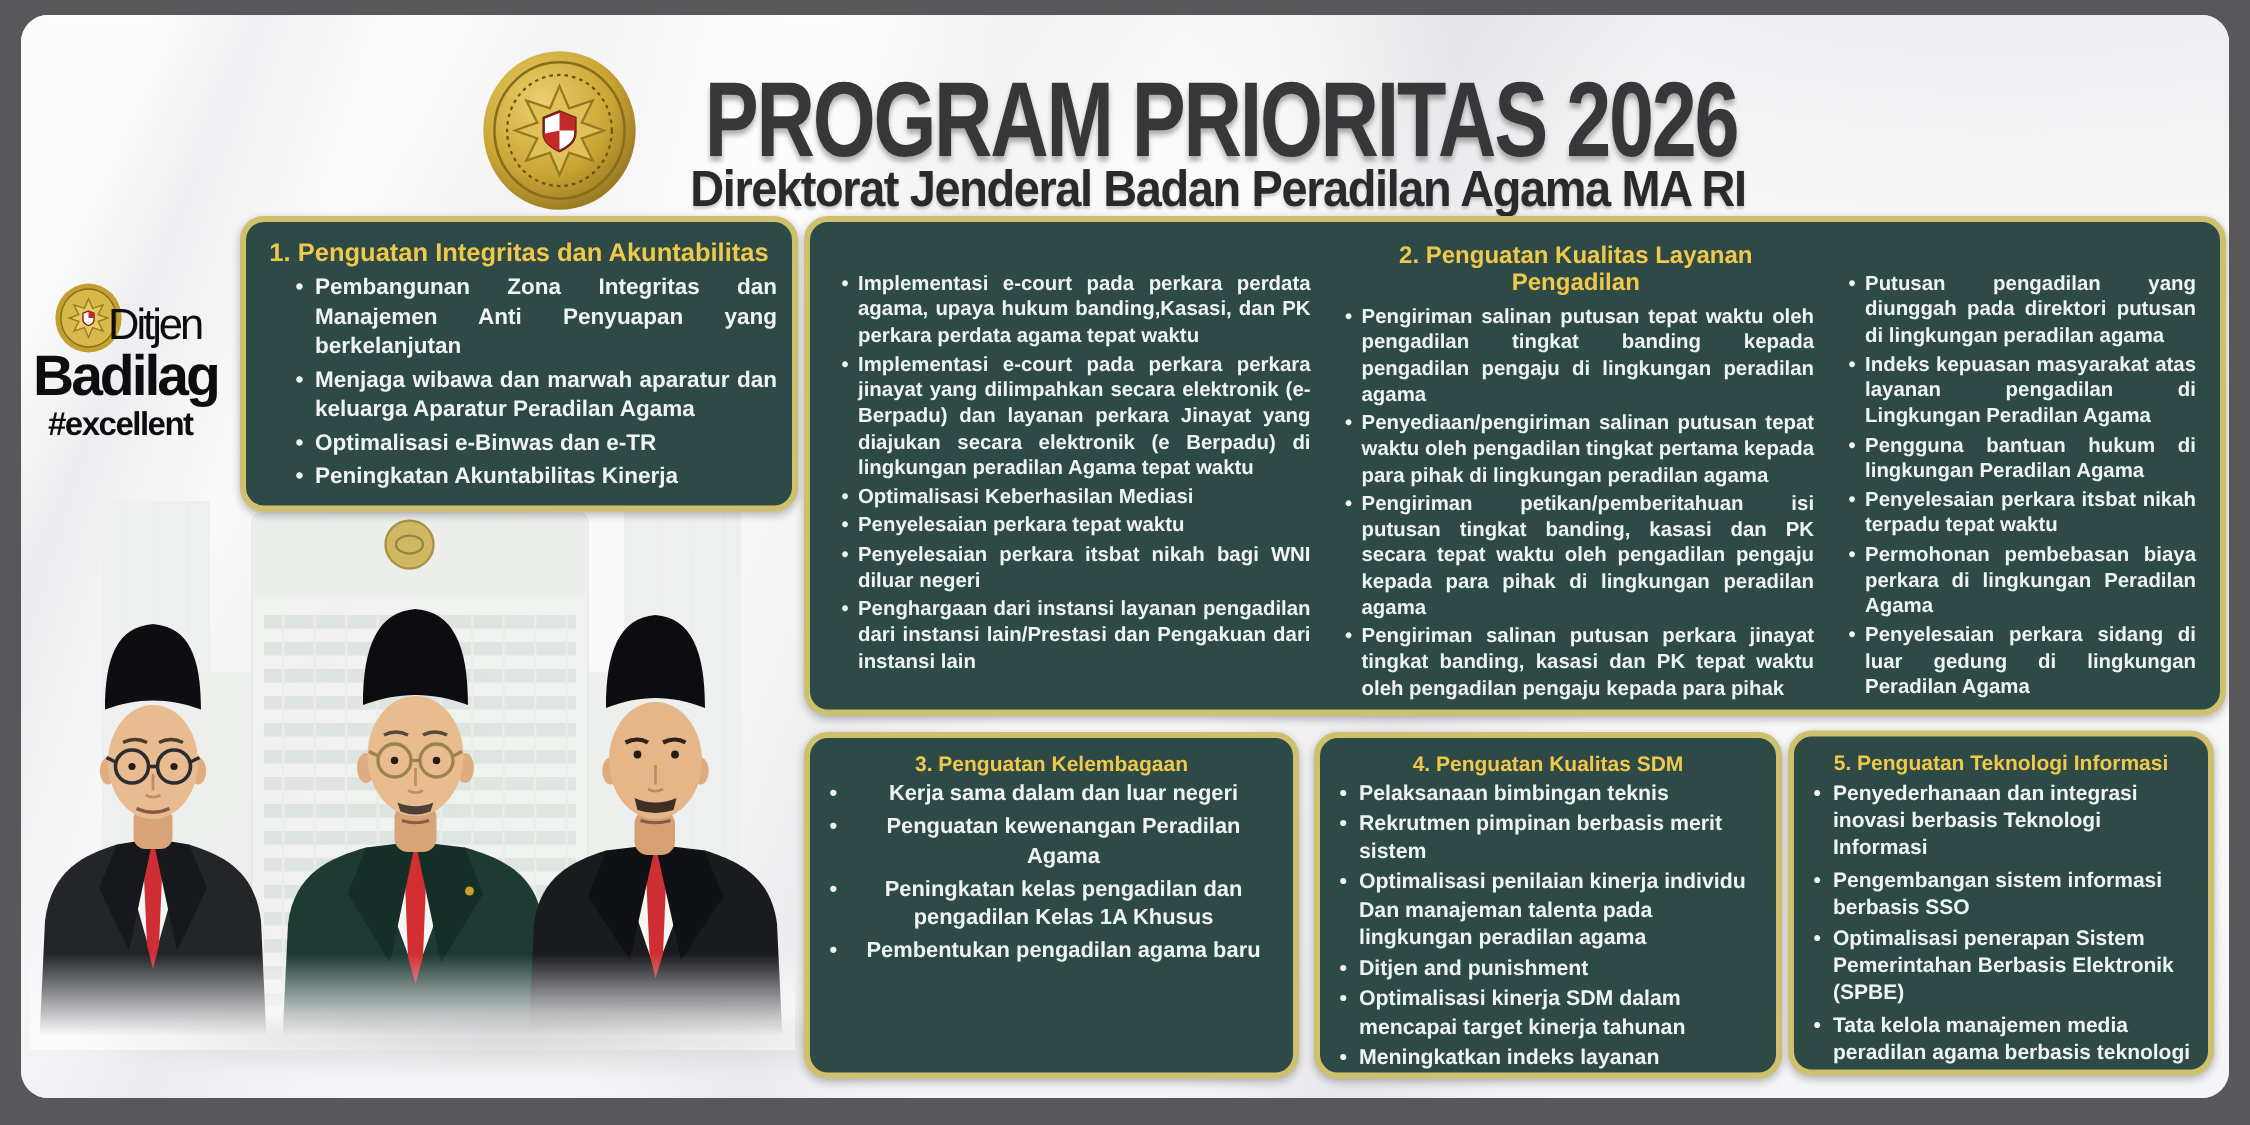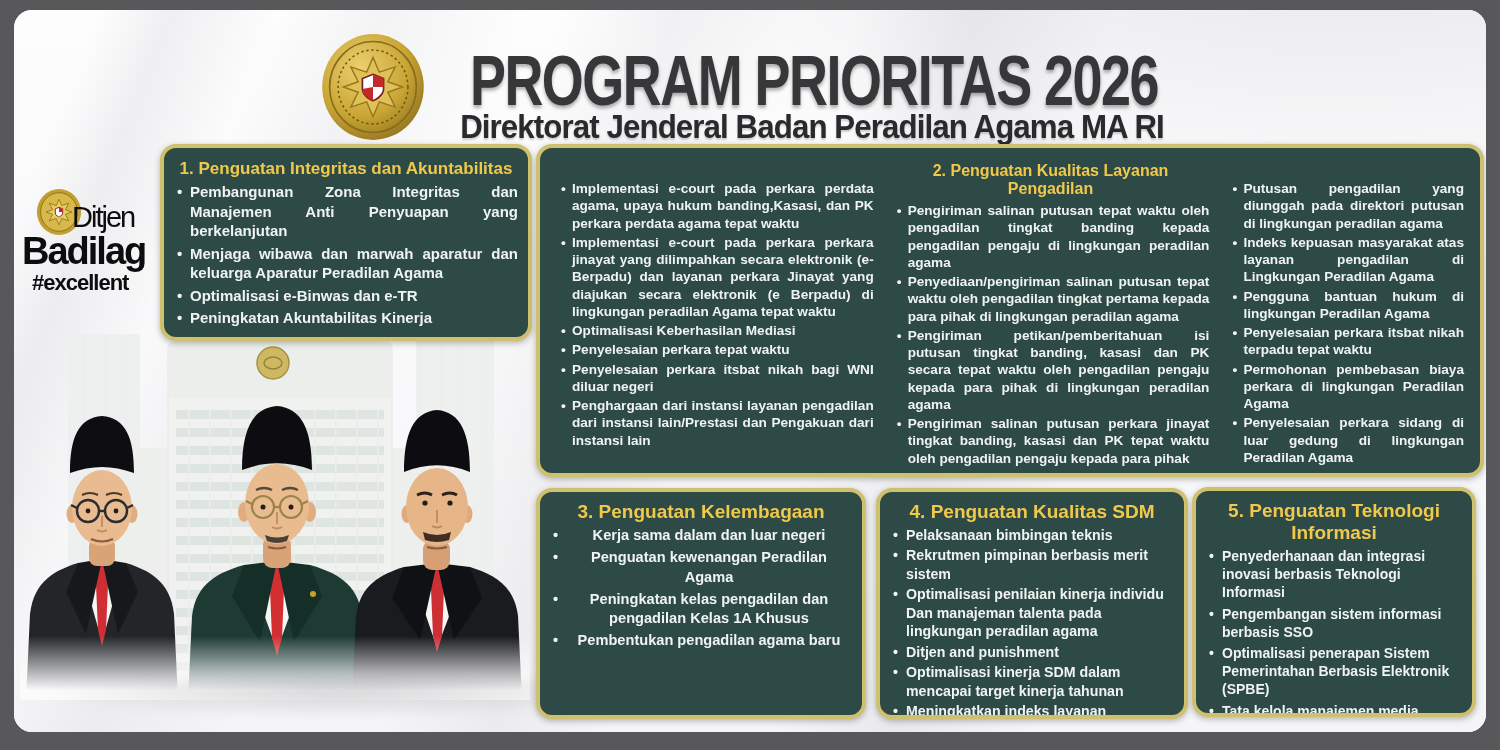--- a/index.html
+++ b/index.html
@@ -37,34 +37,34 @@
   
   .panel{position:absolute;box-sizing:border-box;background:#2d4a47;
     border:4px solid #cfc06e;border-radius:16px;color:#eff3f2;
     box-shadow:0 2px 6px rgba(0,0,0,0.28);overflow:hidden;}
   .ph{color:#f0c84a;font-weight:700;text-align:center;}
   ul.bl{margin:0;padding:0 10px 0 26px;list-style:none;}
   ul.bl li{position:relative;font-weight:700;text-align:justify;}
   ul.bl li::before{content:"\2022";position:absolute;left:-13px;}
   .p1{left:146px;top:134px;width:372px;height:197px;}
   .p1 .ph{font-size:17px;padding:11px 8px 3px;}
-  .p1 ul.bl li{font-size:15px;line-height:1.3;margin-bottom:3px;}
+  .p1 ul.bl li{font-size:15px;line-height:1.3;margin-bottom:3px;margin-left:20px;}
   .p2{left:522px;top:134px;width:948px;height:333px;}
   .p2grid{display:flex;gap:14px;padding:6px 14px 6px 14px;}
   .p2col{min-width:0;}
   .c1{flex:1.23;}.c2{flex:1.23;}.c3{flex:0.92;}
   .p2 .ph{font-size:16px;padding:8px 2px 4px;}
   .p2 ul.bl{padding:0 2px 0 18px;}
   .p2 ul.bl li{font-size:13.6px;line-height:1.27;margin-bottom:2px;}
   .p2 ul.bl li::before{left:-11px;}
   .pad-top{padding-top:26px;}
   .p3{left:522px;top:478px;width:330px;height:231px;}
   .p4{left:862px;top:478px;width:312px;height:231px;}
   .p5{left:1178px;top:477px;width:284px;height:230px;}
-  .p3 .ph,.p4 .ph,.p5 .ph{font-size:19px;padding:9px 16px 3px;}
+  .p3 .ph,.p4 .ph,.p5 .ph{font-size:14px;padding:9px 16px 3px;}
   .p3 ul.bl li{font-size:14.6px;line-height:1.32;margin-bottom:3px;text-align:center;}
   .p4 ul.bl li{font-size:14.2px;line-height:1.3;margin-bottom:2px;text-align:left;}
   .p5 ul.bl li{font-size:14px;line-height:1.3;margin-bottom:3px;text-align:left;}
 </style>
 </head>
 <body>
 
 <div class="stage">
   <div class="card">
     <div class="tex"></div>

